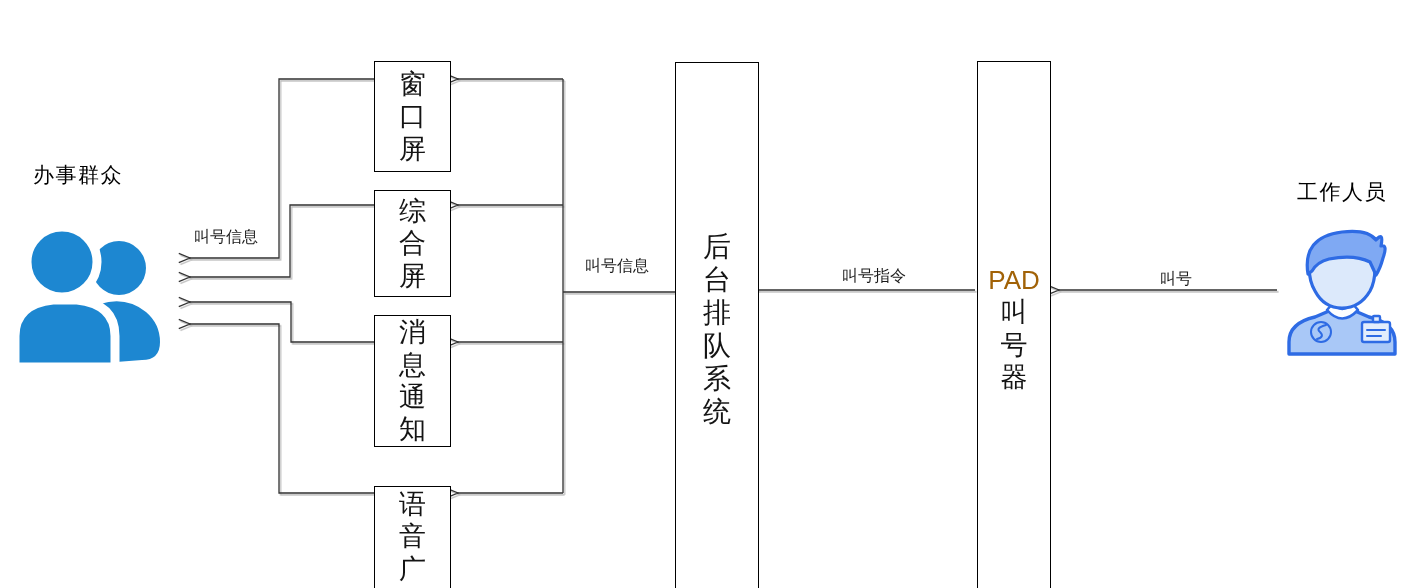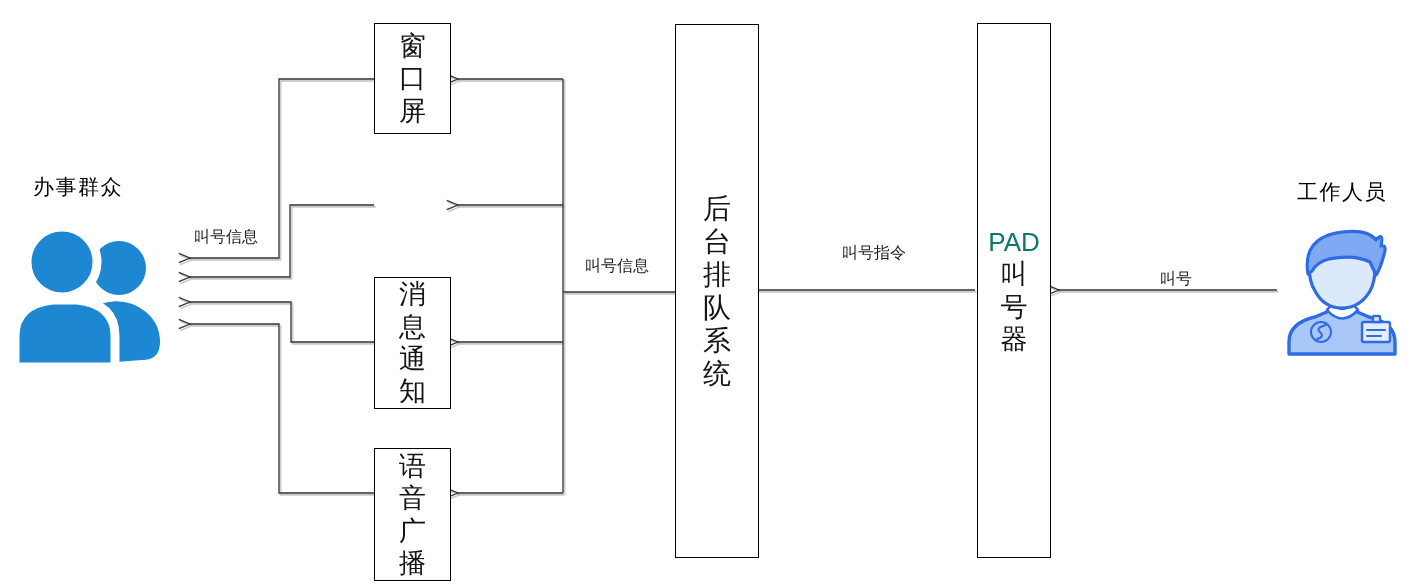--- a/index.html
+++ b/index.html
@@ -8,28 +8,29 @@
     font-family:"Liberation Sans", sans-serif; overflow:hidden;
   }
   .wires { position:absolute; left:0; top:0; width:1416px; height:588px; }
   .wires path, .wires polyline {
     fill:none; stroke:var(--wire,#333); stroke-width:1.3px;
   }
   .node {
     position:absolute; border:1.4px solid var(--node-border,#000); background:#fff;
     display:flex; flex-direction:column; align-items:center; justify-content:center;
     box-sizing:border-box;
+    margin-top:38px;
   }
   .vtext {
     font-family:"Liberation Serif", serif; font-size:27px; line-height:1.2;
     width:1.16em; word-break:break-all; text-align:center; color:#141414;
   }
   .vtext.big { font-size:28px; line-height:1.18; }
   .pad-en {
-    font-family:"Liberation Sans", sans-serif; font-size:26px; color:#0f766e;
+    font-family:"Liberation Sans", sans-serif; font-size:26px; color:#a16207;
     line-height:1.25; text-align:center;
   }
   .actor-label {
     position:absolute; font-size:21px; letter-spacing:1.5px; color:#000; white-space:nowrap;
   }
   .edge-label {
     position:absolute; font-size:16px; color:#1a1a1a; white-space:nowrap;
   }
   .icon-wrap { position:absolute; line-height:0; }
   .citizens-svg .person { fill:var(--citizens-icon,#1d87d1); }
@@ -68,50 +69,53 @@
       <path d="M563 342 H457" marker-end="url(#arrow)"></path>
       <path d="M563 493 H457" marker-end="url(#arrow)"></path>
 
       <path d="M374 79 H279 V258 H189" marker-end="url(#arrow)"></path>
       <path d="M374 205 H290 V277 H189" marker-end="url(#arrow)"></path>
       <path d="M374 342 H291 V302 H189" marker-end="url(#arrow)"></path>
       <path d="M374 493 H279 V324 H189" marker-end="url(#arrow)"></path>
     </g>
   </svg>
 
-  <div class="actor-label" style="left:33px; top:161px;margin-top:12px;">办事群众</div>
+  <div class="actor-label" style="left:33px; top:161px;">办事群众</div>
 
   <div class="icon-wrap" style="left:12px; top:226px;">
     <svg class="citizens-svg" width="168" height="144" viewBox="0 0 168 144">
       <circle class="person" cx="107" cy="42" r="27"></circle>
       <path class="person" d="M88 138 V78 Q114 70 134 86 Q148 98 148 116 Q148 134 130 134 L104 136 Z"></path>
       <path class="person front" d="M3 141 V110 Q3 78 41 74 L65 74 Q103 78 103 110 V141 Z"></path>
       <circle class="person front" cx="50" cy="36" r="35"></circle>
     </svg>
   </div>
 
   <div class="edge-label" style="left:194px; top:227px;">叫号信息</div>
 
   <div class="node" style="left:374px; top:23px; width:77px; height:111px;">
     <span class="vtext">窗口屏</span>
   </div>
+  <div class="node" style="left:374px; top:152px; width:77px; height:107px;">
+    <span class="vtext">综合屏</span>
+  </div>
   <div class="node" style="left:374px; top:277px; width:77px; height:132px;">
     <span class="vtext">消息通知</span>
   </div>
   <div class="node" style="left:374px; top:448px; width:77px; height:133px;">
     <span class="vtext">语音广播</span>
   </div>
 
   <div class="edge-label" style="left:585px; top:256px;">叫号信息</div>
 
   <div class="node" style="left:675px; top:24px; width:84px; height:534px;">
     <span class="vtext big">后台排队系统</span>
   </div>
 
-  <div class="edge-label" style="left:842px; top:243px;">叫号指令</div>
+  <div class="edge-label" style="left:842px; top:266px;">叫号指令</div>
 
   <div class="node" style="left:977px; top:23px; width:74px; height:535px;">
     <span class="pad-en">PAD</span>
     <span class="vtext">叫号器</span>
   </div>
 
   <div class="edge-label" style="left:1160px; top:257px;margin-top:12px;">叫号</div>
 
   <div class="actor-label" style="left:1297px; top:178px;">工作人员</div>
 

